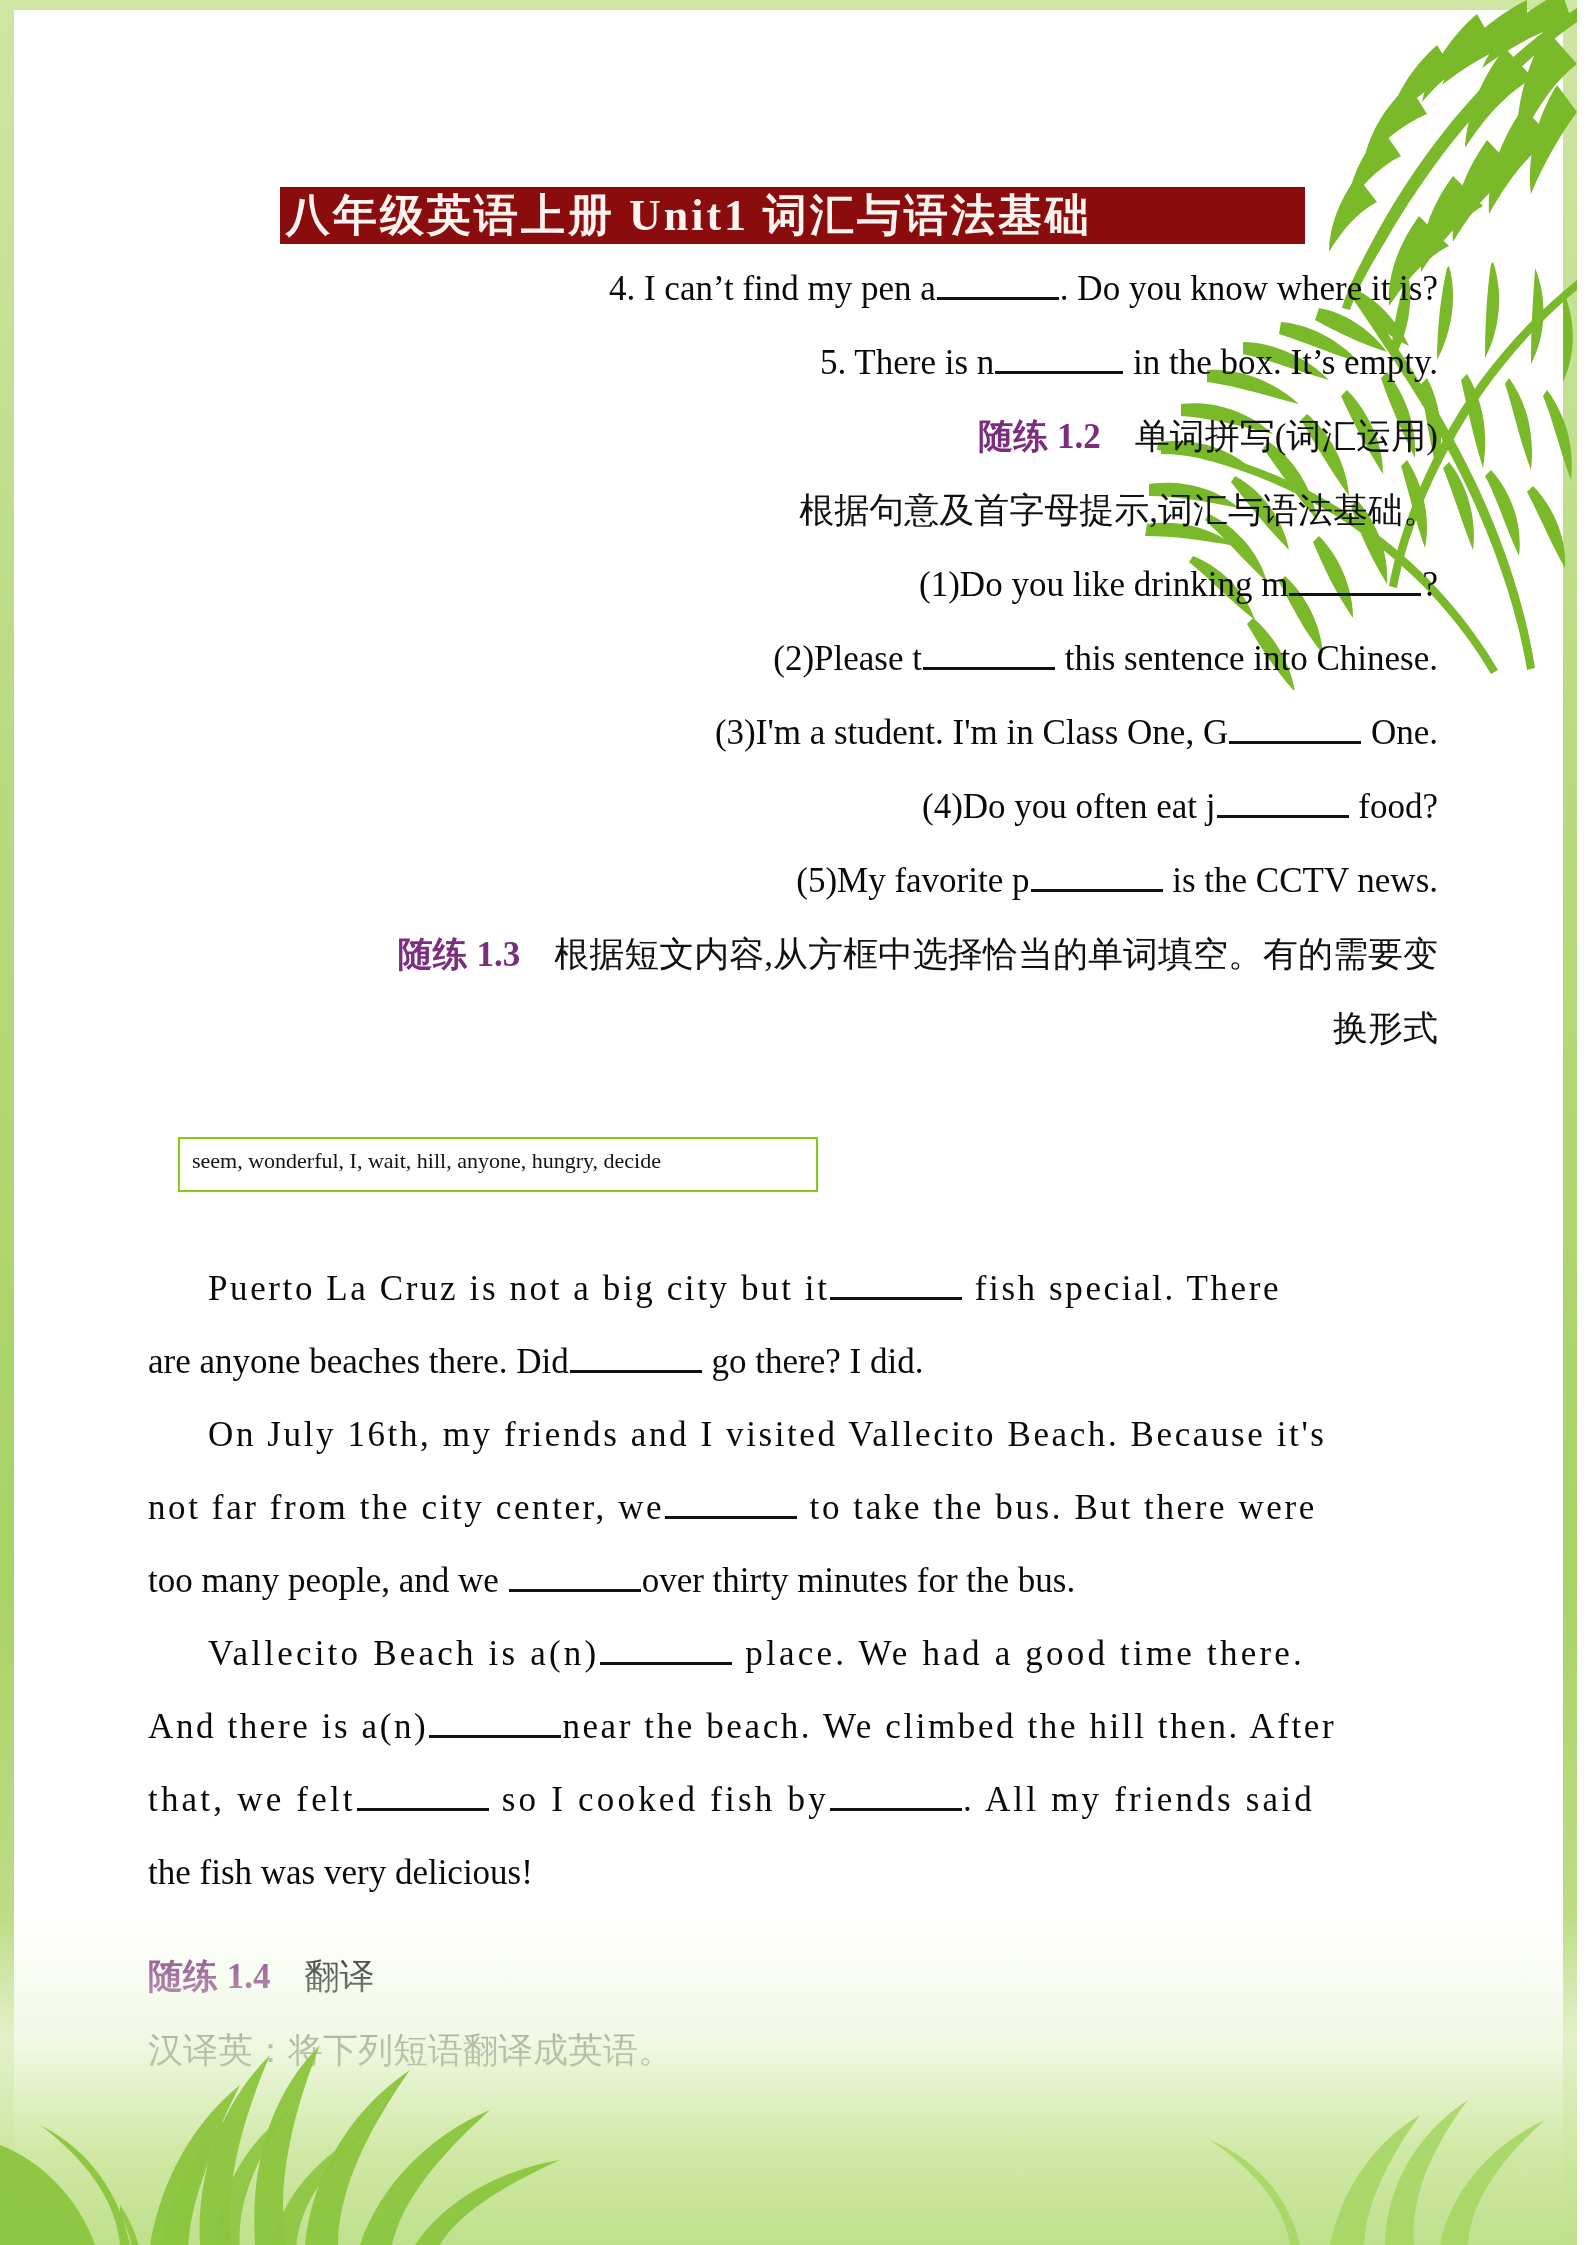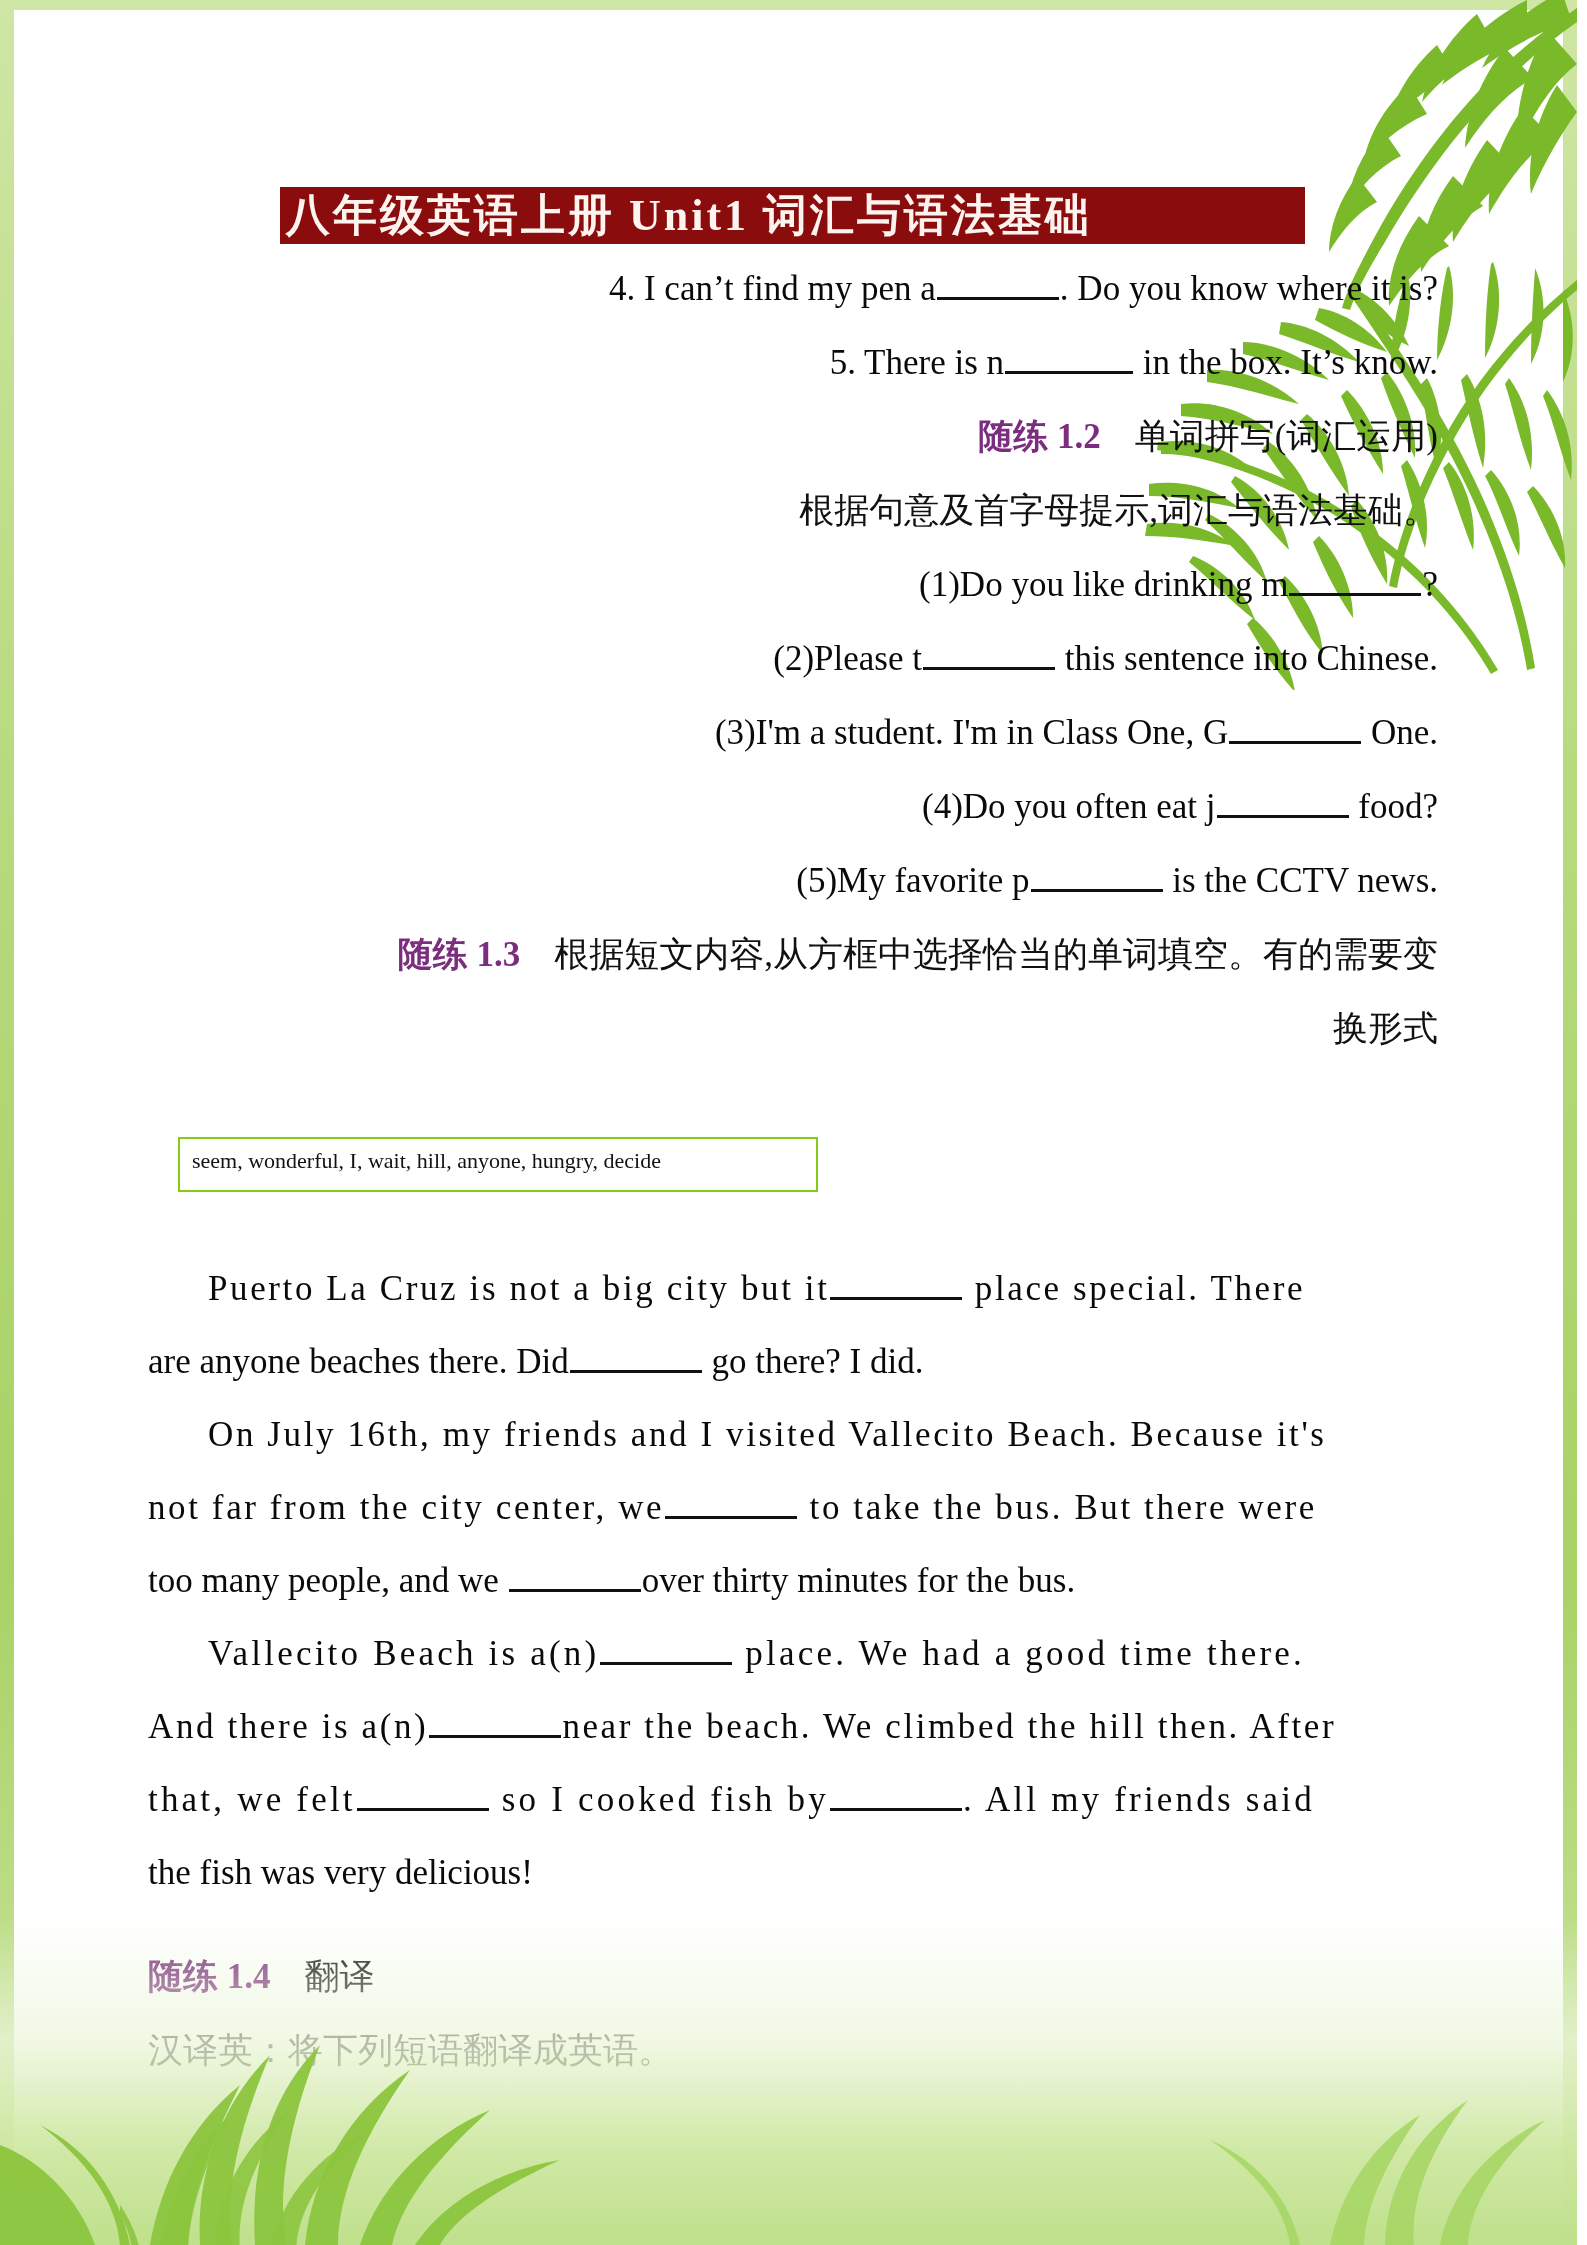--- a/index.html
+++ b/index.html
@@ -249,21 +249,21 @@
   </svg>
 
   <div class="title-banner">
     <span class="title-text">八年级英语上册 Unit1 词汇与语法基础</span>
   </div>
 
   <div class="content">
 
     <div class="line"><span>4. I can’t find my pen a</span><span class="blank b-w1"></span><span>. Do you know where it is?</span></div>
 
-    <div class="line"><span>5. There is n</span><span class="blank b-w2"></span><span> in the box. It’s know.</span></div>
+    <div class="line"><span>5. There is n</span><span class="blank b-w2"></span><span> in the box. It’s empty.</span></div>
 
     <div class="line-cn"><span class="tag">随练 1.2</span><span class="tag-after">单词拼写(词汇运用)</span></div>
 
     <div class="line-cn">根据句意及首字母提示,词汇与语法基础。</div>
 
     <div class="line"><span>(1)Do you like drinking m</span><span class="blank b-w3"></span><span>?</span></div>
 
     <div class="line"><span>(2)Please t</span><span class="blank b-w3"></span><span> this sentence into Chinese.</span></div>
 
     <div class="line"><span>(3)I'm a student. I'm in Class One, G</span><span class="blank b-w3"></span><span> One.</span></div>
@@ -277,21 +277,21 @@
     <div class="line-cn">换形式</div>
 
   </div>
 
   <div class="wordbox">
     <span class="wb-text">seem, wonderful, I, wait, hill, anyone, hungry, decide</span>
   </div>
 
   <div class="passage">
 
-    <div class="p-line indent sp-wide"><span>Puerto La Cruz is not a big city but it</span><span class="blank b-w3"></span><span> place special. There</span></div>
+    <div class="p-line indent sp-wide"><span>Puerto La Cruz is not a big city but it</span><span class="blank b-w3"></span><span> fish special. There</span></div>
 
     <div class="p-line"><span>are anyone beaches there. Did</span><span class="blank b-w3"></span><span> go there? I did.</span></div>
 
     <div class="p-line indent sp-wide"><span>On July 16th, my friends and I visited Vallecito Beach. Because it's</span></div>
 
     <div class="p-line sp-wide"><span>not far from the city center, we</span><span class="blank b-w3"></span><span> to take the bus. But there were</span></div>
 
     <div class="p-line"><span>too many people, and we </span><span class="blank b-w3"></span><span>over thirty minutes for the bus.</span></div>
 
     <div class="p-line indent sp-wide2"><span>Vallecito Beach is a(n)</span><span class="blank b-w3"></span><span> place. We had a good time there.</span></div>

